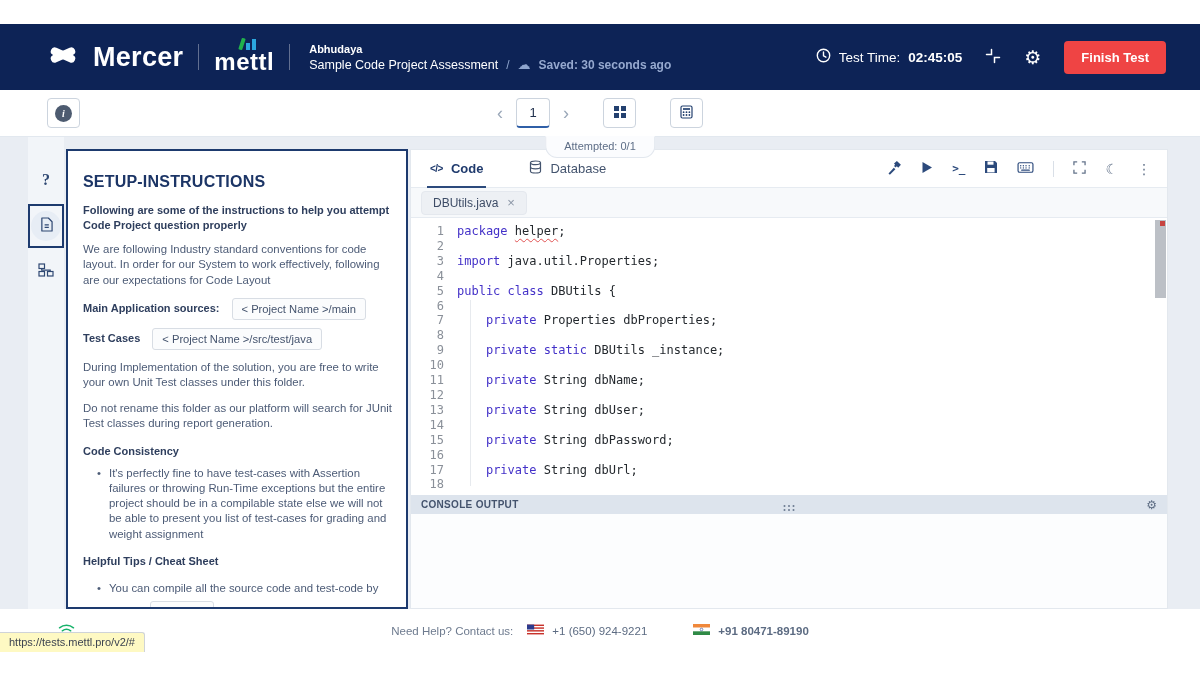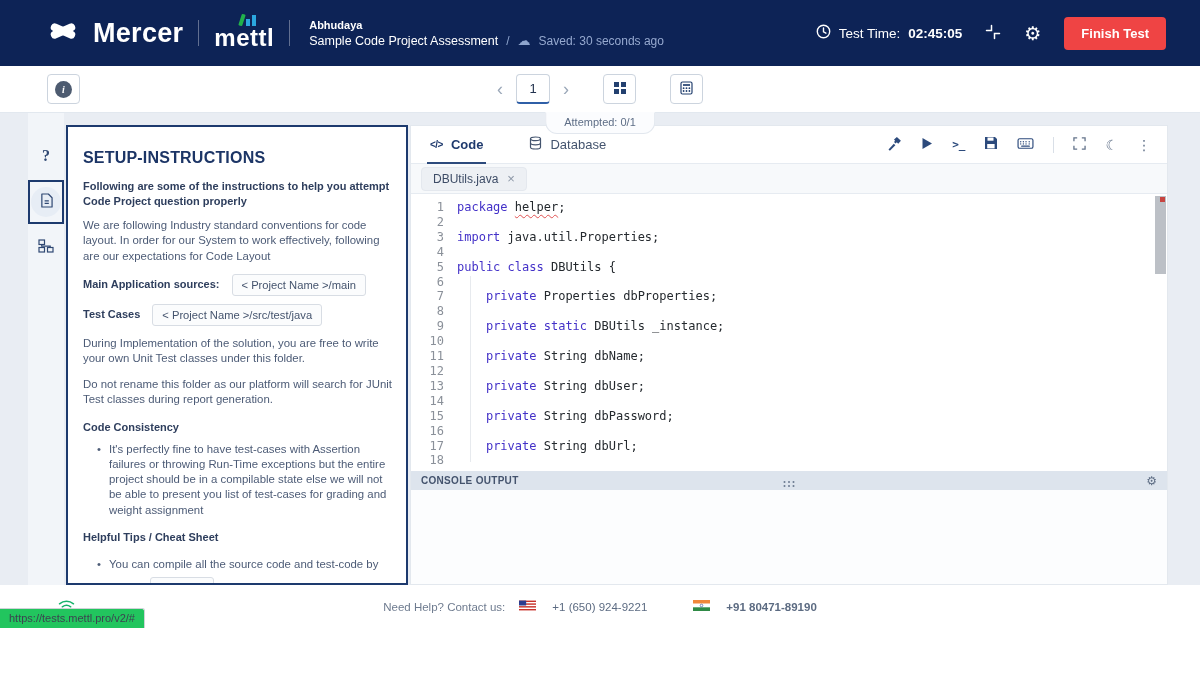--- a/index.html
+++ b/index.html
@@ -1,39 +1,39 @@
 <!DOCTYPE html>
 <html><head>
 <meta charset="utf-8">
 <style>
   * { margin:0; padding:0; box-sizing:border-box; }
   html,body { width:1200px; height:675px; }
   body { font-family:"Liberation Sans",sans-serif; overflow:hidden; }
-  .app { position:relative; width:1200px; height:628px; background:#e9edf3; overflow:hidden; }
+  .app { position:relative; width:1200px; height:628px; background:#e9edf3; overflow:hidden;margin-top:24px; }
 
   
   .hdr { position:absolute; top:0; left:0; right:0; height:66px; background:#0d2356;
          display:flex; align-items:center; padding:0 34px 0 48px; }
   .brand { display:flex; align-items:center; gap:15px; }
   .mercer-word { color:#fff; font-size:27px; font-weight:700; letter-spacing:.3px; }
   .vdiv { width:1px; height:26px; background:rgba(255,255,255,.35); }
   .mettl-wrap { position:relative; padding-top:10px; }
   .mettl-word { color:#fff; font-size:24px; font-weight:800; letter-spacing:.5px; line-height:1; }
   .mettl-bars { position:absolute; top:-2px; left:26px; display:flex; align-items:flex-end; gap:2px; }
   .mbar { width:4px; display:inline-block; }
   .mbar.green { height:12px; background:#21b24c; transform:rotate(18deg); border-radius:1px; }
   .mbar.b1 { height:7px; background:#2ba7df; }
   .mbar.b2 { height:11px; background:#2ba7df; }
   .test-meta { display:flex; flex-direction:column; gap:3px; margin-left:4px; }
   .user-name { color:#fff; font-size:11px; font-weight:700; }
   .meta-row { display:flex; align-items:center; gap:8px; }
   .assess-title { color:#fff; font-size:12.5px; }
   .slash { color:#8ea4cd; font-size:12px; }
   .cloud { color:#8ea4cd; font-size:13px; line-height:1; }
-  .saved { color:#96a9cf; font-size:12px; }
+  .saved { color:#96a9cf; font-size:12px;font-weight:bold; }
   .hdr-spacer { flex:1; }
   .hdr-right { display:flex; align-items:center; gap:23px; }
   .time-group { display:flex; align-items:center; gap:8px; color:#fff; font-size:13.5px; }
   .time-val { font-weight:700; }
   .hdr-icon-btn { background:none; border:none; cursor:pointer; display:flex; align-items:center; }
   .gear-glyph { color:#fff; font-size:19px; line-height:1; }
   .finish-btn { background:#ef4444; color:#fff; border:none; border-radius:4px;
                 font-size:13px; font-weight:600; padding:9px 17px; cursor:pointer;
                 font-family:"Liberation Sans",sans-serif; }
 
@@ -133,24 +133,24 @@
   .drag-dots { position:absolute; left:50%; transform:translateX(-50%); top:5px; cursor:pointer;
                background:none; border:none; }
   .console-gear { margin-left:auto; background:none; border:none; cursor:pointer;
                   font-size:12px; color:#5f6e85; line-height:1; }
   .console-body { flex:1; background:#fcfdfe; }
 
   
   .footer { position:absolute; left:0; right:0; bottom:0; height:43px; background:#fff;
             display:flex; align-items:center; justify-content:center; gap:14px; }
   .help-text { font-size:11.5px; color:#6e7b8f; }
-  .phone { display:flex; align-items:center; gap:16px; font-size:11.5px; color:#5c6b82; }
+  .phone { display:flex; align-items:center; gap:8px; font-size:11.5px; color:#5c6b82; }
   .phone.second { margin-left:32px;font-weight:bold; }
   .wifi { position:absolute; left:58px; bottom:11px; }
-  .urlbar { position:absolute; left:0; bottom:0; background:#22c55e; border:1px solid #cfd3d8;
+  .urlbar { position:absolute; left:0; bottom:0; background:#fef9c3; border:1px solid #cfd3d8;
             border-left:none; border-bottom:none; border-radius:0 3px 0 0; padding:3px 9px 4px;
             font-size:11px; color:#3c4350; }
 </style>
 </head>
 <body>
 
 <div class="app">
 
   <div class="hdr">
     <div class="brand">

